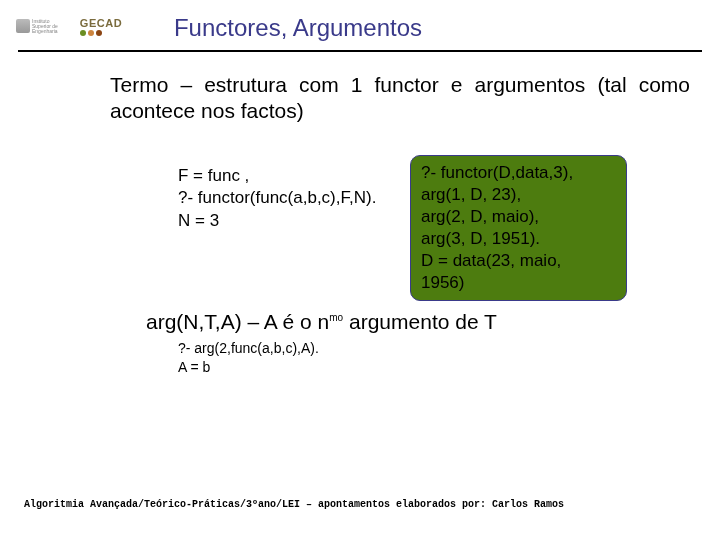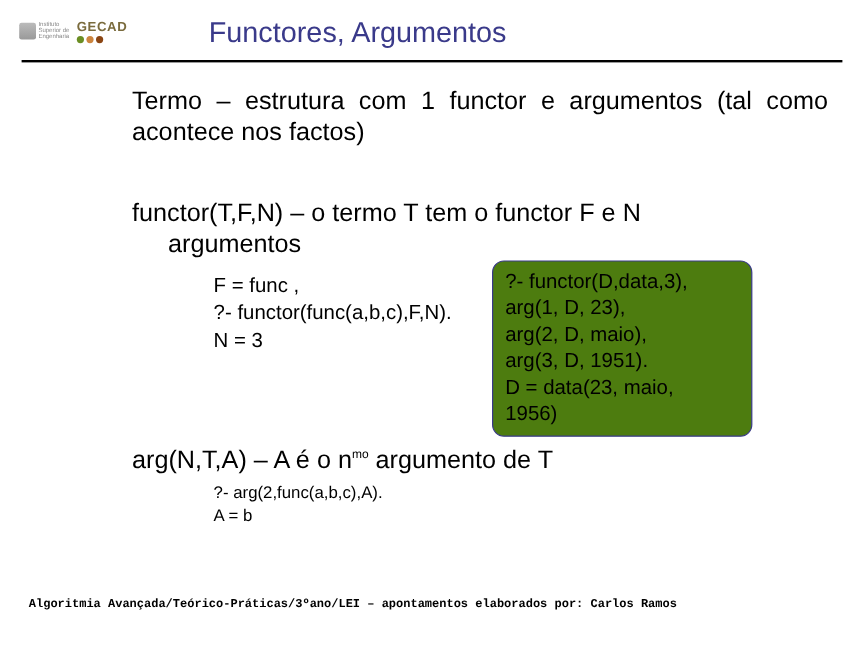--- a/index.html
+++ b/index.html
@@ -19,21 +19,21 @@
     box-sizing: border-box;
   }
   .logo-area {
     position: absolute;
     left: 16px;
     top: 8px;
     width: 150px;
     height: 36px;
     display: flex;
     align-items: center;
-    gap: 6px;
+    gap: 22px;
   }
   .logo-block {
     display: flex;
     align-items: center;
     gap: 2px;
   }
   .logo-sq {
     width: 14px; height: 14px;
     background: linear-gradient(#bbb,#999);
     border-radius: 2px;
@@ -114,20 +114,21 @@
     padding: 6px 10px 6px 10px;
     border: 1.5px solid #3a3a8a;
     border-radius: 10px;
     font-size: 17px;
     line-height: 1.3;
     background: #4d7c0f;
   }
   .para3 {
     font-size: 21px;
     margin-top: 4px;
+    margin-left: 36px;
   }
   .sup {
     font-size: 10px;
     vertical-align: super;
   }
   .examples-bottom {
     padding-left: 68px;
     font-size: 14px;
     line-height: 1.35;
     margin-top: 4px;
@@ -164,24 +165,20 @@
 
   <div class="title">Functores, Argumentos</div>
   <div class="hr"></div>
 
   <div class="body">
 
     <div class="para1">
       <span class="bold">Termo</span><span> – estrutura com 1 functor e argumentos (tal como acontece nos factos)</span>
     </div>
 
-    <div class="para2">
-      <div>functor(T,F,N) – o termo T tem o functor F e N</div>
-      <div class="indent">argumentos</div>
-    </div>
 
     <div class="box-row">
       <div class="examples-left">
         <div>F = func ,</div>
         <div>?- functor(func(a,b,c),F,N).</div>
         <div>N = 3</div>
       </div>
       <div class="box">
         <div>?- functor(D,data,3),</div>
         <div>arg(1, D, 23),</div>

